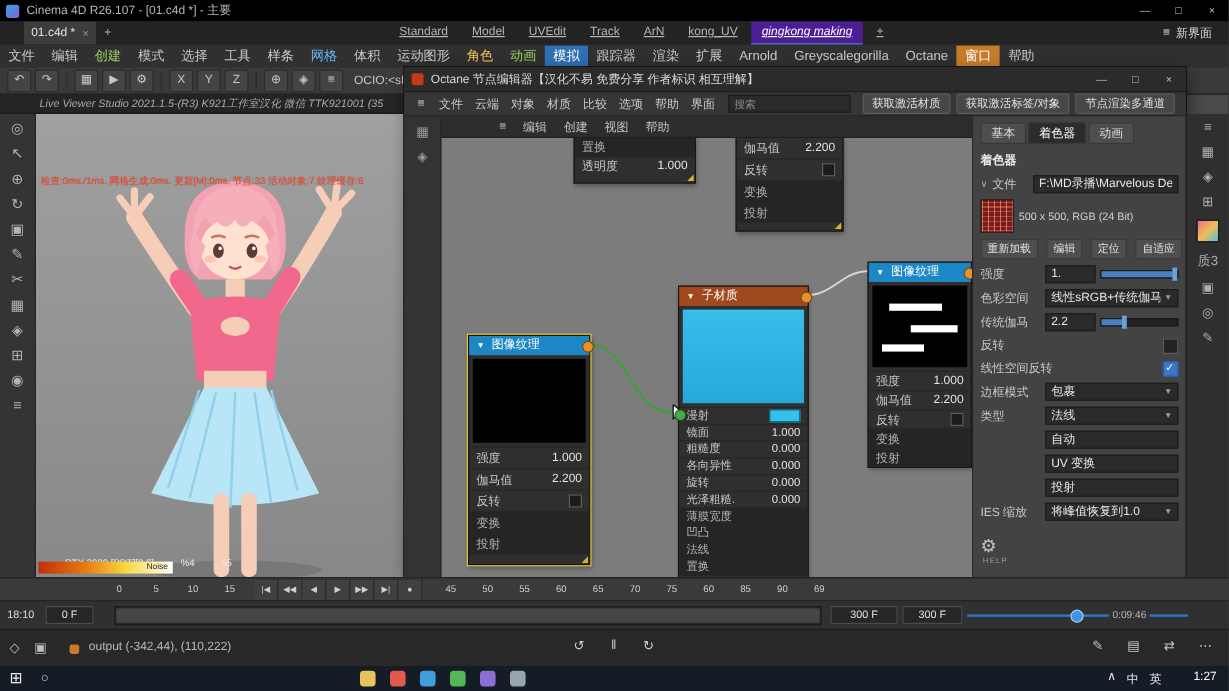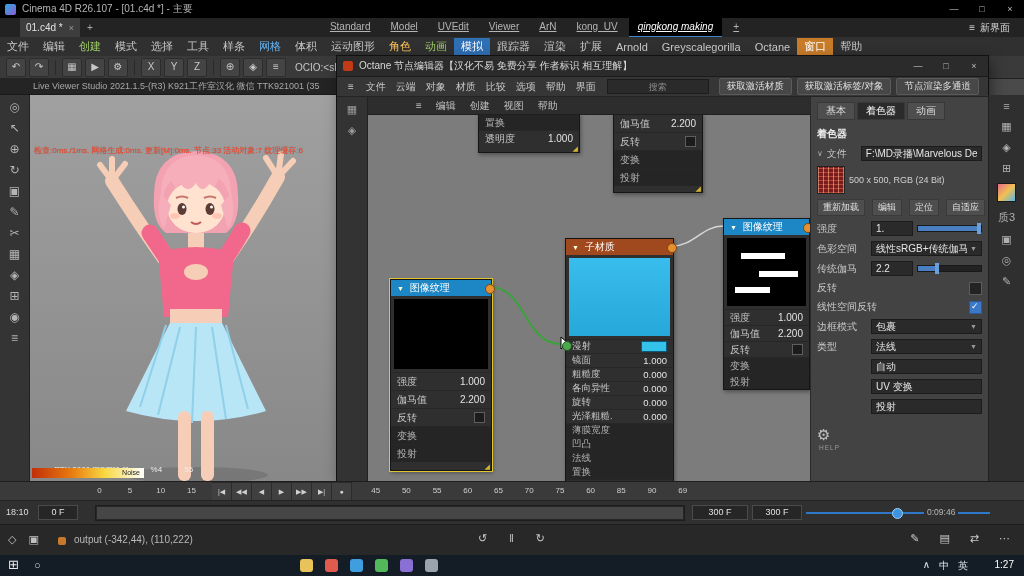--- a/index.html
+++ b/index.html
@@ -13,40 +13,40 @@
   .appico{width:11px;height:11px;background:linear-gradient(135deg,#2da6e0,#8a5fd4);margin:0 6px 0 5px;border-radius:2px;flex:none;}
   .winbtns{margin-left:auto;display:flex;}
   .winbtns span{width:28px;text-align:center;line-height:18px;color:#bbb;font-size:9px;}
   .tabbar{position:absolute;left:0;top:18px;width:1024px;height:19px;background:#232323;
           display:flex;align-items:center;border-bottom:1px solid #161616;}
   .doctab{background:#3d3d3d;color:#e2e2e2;height:100%;display:flex;align-items:center;padding:0 6px;margin-left:20px;gap:6px;}
   .doctab .x{color:#999;font-size:9px;}
   .addtab{padding:0 7px;color:#aaa;}
   .layouts{display:flex;margin:0 auto;gap:2px;}
   .layouts span{padding:0 9px;color:#b5b5b5;line-height:18px;font-size:10px;text-decoration:underline;}
-  .layouts span[data-variant="active"]{color:#fff;font-style:italic;border-bottom:2px solid #3d85c8;background:#000000;}
+  .layouts span[data-variant="active"]{color:#fff;font-style:italic;border-bottom:2px solid #3d85c8;background:#4c1d95;}
   .newui{display:flex;align-items:center;gap:5px;margin-right:14px;color:#d6d6d6;}
   .menubar{position:absolute;left:0;top:37px;width:1024px;height:19px;background:#303030;
            display:flex;align-items:center;border-bottom:1px solid #1c1c1c;}
   .menubar span{padding:1px 7px;font-size:11px;color:#c8c8c8;}
   .menubar span[data-variant="green"]{color:#9ccc65;}
   .menubar span[data-variant="blue"]{color:#64b5f6;}
   .menubar span[data-variant="yellow"]{color:#ffc35a;}
   .menubar span[data-variant="blue-bg"]{background:#2f6fb4;color:#fff;}
   .menubar span[data-variant="orange-bg"]{background:#c87c2a;color:#fff;}
   .toolrow{position:absolute;left:0;top:56px;width:1024px;height:22px;background:#3a3a3a;
            display:flex;align-items:center;gap:3px;padding-left:6px;border-bottom:1px solid #222;}
   .toolrow .tico{width:18px;height:17px;background:#444;border:1px solid #2c2c2c;color:#c8c8c8;
                  text-align:center;line-height:16px;font-size:10px;border-radius:2px;flex:none;}
   .toolrow .sep{width:1px;height:15px;background:#2a2a2a;margin:0 3px;flex:none;}
   .toolrow .ocio{color:#c6c6c6;font-size:10px;margin-left:6px;white-space:nowrap;}
   .toolrow .pth{color:#aaa;margin-left:8px;}
   .lvstrip{position:absolute;left:0;top:78px;width:337px;height:17px;background:#242424;
            color:#a8a8a8;font-size:9px;line-height:17px;padding-left:33px;white-space:nowrap;
-           overflow:hidden;border-bottom:1px solid #191919;box-sizing:border-box;}
+           overflow:hidden;border-bottom:1px solid #191919;box-sizing:border-box;font-style:italic;}
 
   
   .ldock{position:absolute;left:0;top:95px;width:30px;height:386px;background:#343434;
          border-right:1px solid #222;display:flex;flex-direction:column;align-items:center;
          padding-top:5px;gap:7px;box-sizing:border-box;}
   .ldock span{color:#b4b4b4;font-size:12px;line-height:14px;}
   .viewport{position:absolute;left:30px;top:95px;width:342px;height:386px;overflow:hidden;
             background:linear-gradient(#a0a0a0,#888);}
   .charwrap{position:absolute;inset:0;}
   .vstats{position:absolute;left:4px;top:50px;color:#ff4326;font-size:8px;white-space:pre;text-shadow:0 0 1px rgba(0,0,0,.25);}
@@ -60,21 +60,21 @@
   .octwin{position:absolute;left:337px;top:56px;width:651px;height:425px;background:#3a3a3a;
           box-shadow:0 0 0 1px #111,3px 5px 14px rgba(0,0,0,.45);}
   .oct-title{height:20px;background:#2b2b2b;display:flex;align-items:center;color:#d8d8d8;
              font-size:10px;border-bottom:1px solid #1b1b1b;}
   .oct-ico{width:10px;height:10px;background:#c23b16;border-radius:2px;margin:0 6px 0 6px;flex:none;}
   .oct-title .winbtns span{line-height:20px;}
   .oct-toolbar{height:19px;background:#363636;display:flex;align-items:center;gap:2px;
                padding-left:6px;border-bottom:1px solid #242424;}
   .oct-toolbar .mi{padding:0 5px;font-size:10px;color:#c8c8c8;}
   .oct-search{width:92px;height:13px;background:#2a2a2a;border:1px solid #1c1c1c;color:#ddd;
-              font-size:9px;padding:0 4px;margin:0 8px 0 4px;text-align:center;}
+              font-size:9px;padding:0 4px;margin:0 8px 0 4px;}
   .oct-search::placeholder{color:#8a8a8a;}
   .oct-btn{background:#474747;border:1px solid #5a5a5a;color:#e0e0e0;font-size:9.5px;
            padding:1px 7px;margin-right:5px;border-radius:2px;white-space:nowrap;}
   .oct-main{display:flex;height:386px;}
   .oct-strip{width:31px;background:#333;border-right:1px solid #222;display:flex;
              flex-direction:column;align-items:center;padding-top:6px;gap:8px;box-sizing:border-box;}
   .oct-strip span{color:#9a9a9a;font-size:11px;}
   .oct-mid{flex:1;display:flex;flex-direction:column;min-width:0;}
   .oct-canvasbar{height:17px;background:#2d2d2d;display:flex;align-items:center;gap:14px;
                  padding-left:48px;color:#c0c0c0;font-size:10px;border-bottom:1px solid #1f1f1f;}
@@ -217,21 +217,21 @@
     </div>
     <span class="addtab">+</span>
     <div class="layouts">
 
         <span>Standard</span>
 
         <span>Model</span>
 
         <span>UVEdit</span>
 
-        <span>Viewer</span>
+        <span>Track</span>
 
         <span>ArN</span>
 
         <span>kong_UV</span>
 
         <span data-variant="active">qingkong making</span>
 
         <span>+</span>
       </div>
     <div class="newui">
@@ -730,20 +730,27 @@
         <div class="arow ind">
           <span class="afield">
               <span class="tx">UV 变换</span>
             </span>
         </div>
         <div class="arow ind">
           <span class="afield">
               <span class="tx">投射</span>
             </span>
         </div>
+        <div class="arow">
+          <span class="albl">IES 缩放</span>
+          <span class="afield">
+              <span class="tx">将峰值恢复到1.0</span>
+              <span class="dd">▼</span>
+            </span>
+        </div>
         <div class="ahelp">
           <span class="gear">⚙</span>
           <span class="hlbl">HELP</span>
         </div>
       </div>
     </div>
   </div>
 
   <div class="rdock">
     <span style="display:flex;flex-direction:column;gap:8px;align-items:center;">

